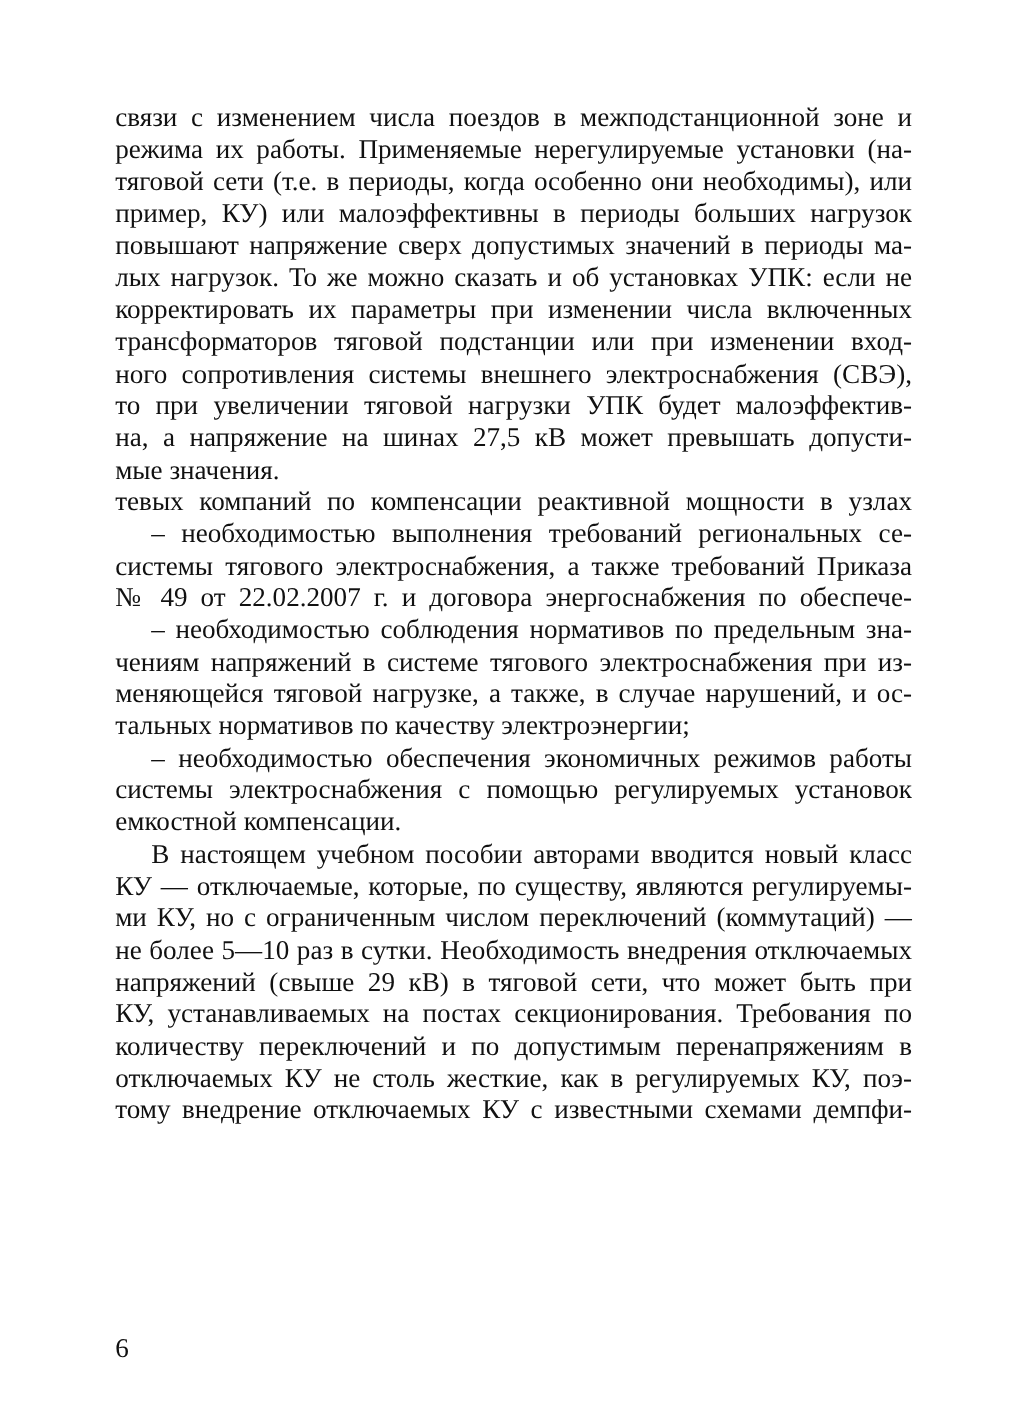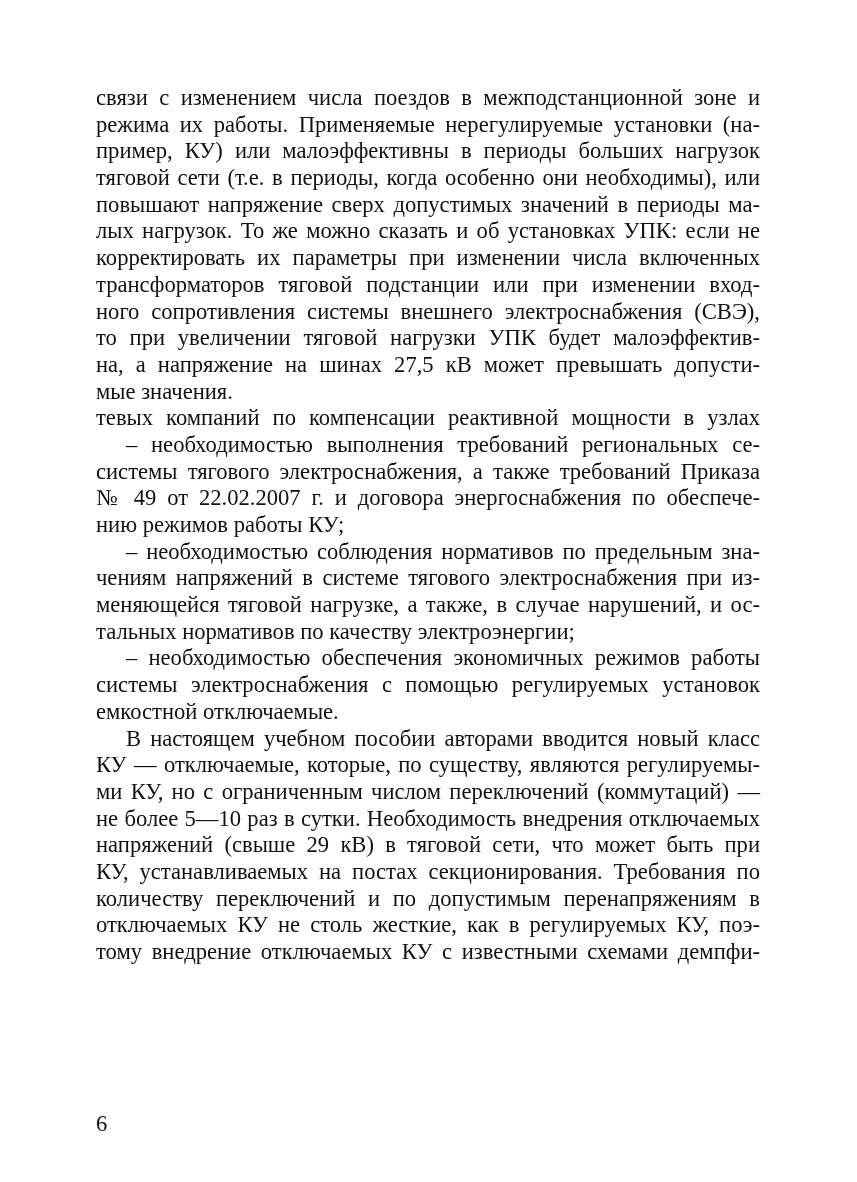--- a/index.html
+++ b/index.html
@@ -34,52 +34,51 @@
   }
 </style>
 </head>
 <body>
 
 <div class="page">
 
   <div>
     <span class="line">связи с изменением числа поездов в межподстанционной зоне и</span>
     <span class="line">режима их работы. Применяемые нерегулируемые установки (на-</span>
+    <span class="line">тяговой сети (т.е. в периоды, когда особенно они необходимы), или</span>
     <span class="line">пример, КУ) или малоэффективны в периоды больших нагрузок</span>
-    <span class="line">тяговой сети (т.е. в периоды, когда особенно они необходимы), или</span>
     <span class="line">повышают напряжение сверх допустимых значений в периоды ма-</span>
     <span class="line">лых нагрузок. То же можно сказать и об установках УПК: если не</span>
     <span class="line">корректировать их параметры при изменении числа включенных</span>
     <span class="line">трансформаторов тяговой подстанции или при изменении вход-</span>
     <span class="line">ного сопротивления системы внешнего электроснабжения (СВЭ),</span>
     <span class="line">то при увеличении тяговой нагрузки УПК будет малоэффектив-</span>
     <span class="line">на, а напряжение на шинах 27,5 кВ может превышать допусти-</span>
     <span class="line last">мые значения.</span>
   </div>
 
 
   <div>
     <span class="line">тевых компаний по компенсации реактивной мощности в узлах</span>
     <span class="line indent">– необходимостью выполнения требований региональных се-</span>
     <span class="line">системы тягового электроснабжения, а также требований Приказа</span>
     <span class="line">№ 49 от 22.02.2007 г. и договора энергоснабжения по обеспече-</span>
-    <span class="line last">нию режимов работы КУ;</span>
   </div>
 
   <div>
     <span class="line indent">– необходимостью соблюдения нормативов по предельным зна-</span>
     <span class="line">чениям напряжений в системе тягового электроснабжения при из-</span>
     <span class="line">меняющейся тяговой нагрузке, а также, в случае нарушений, и ос-</span>
     <span class="line last">тальных нормативов по качеству электроэнергии;</span>
   </div>
 
   <div>
     <span class="line indent">– необходимостью обеспечения экономичных режимов работы</span>
     <span class="line">системы электроснабжения с помощью регулируемых установок</span>
-    <span class="line last">емкостной отключаемые.</span>
+    <span class="line last">емкостной компенсации.</span>
   </div>
 
   <div>
     <span class="line indent">В настоящем учебном пособии авторами вводится новый класс</span>
     <span class="line">КУ — отключаемые, которые, по существу, являются регулируемы-</span>
     <span class="line">ми КУ, но с ограниченным числом переключений (коммутаций) —</span>
     <span class="line">не более 5—10 раз в сутки. Необходимость внедрения отключаемых</span>
     <span class="line">напряжений (свыше 29 кВ) в тяговой сети, что может быть при</span>
     <span class="line">КУ, устанавливаемых на постах секционирования. Требования по</span>
     <span class="line">количеству переключений и по допустимым перенапряжениям в</span>

